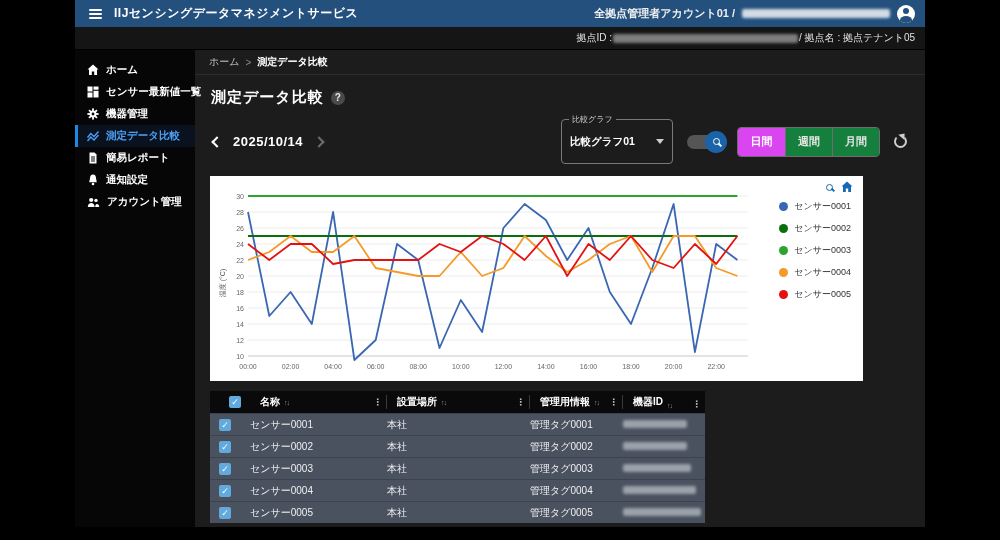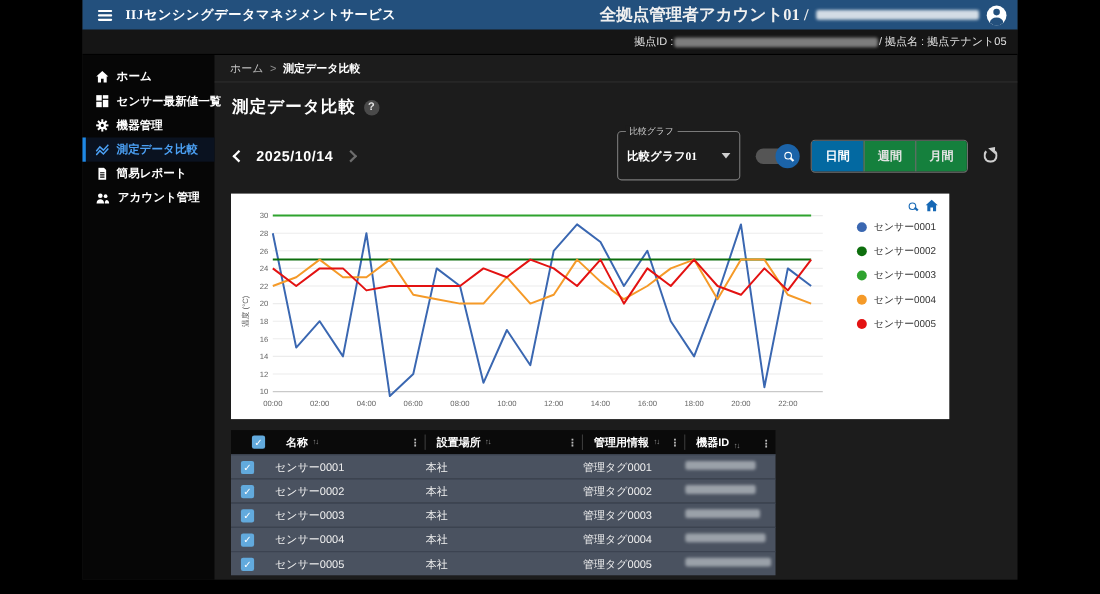--- a/index.html
+++ b/index.html
@@ -4,26 +4,26 @@
 <style>
   * { margin:0; padding:0; box-sizing:border-box; }
   html,body { background:#000; }
   body { font-family:"Liberation Sans","DejaVu Sans",sans-serif; }
   .stage { position:relative; width:1000px; height:540px; background:#000; overflow:hidden; }
   .app { position:absolute; left:75px; top:0; width:850px; height:527px;
          background:#1c1c1c; display:flex; flex-direction:column; }
 
   
   .topbar { height:27px; background:#23507d; display:flex; align-items:center;
-            padding:0 10px 0 14px; gap:12px; flex:none;font-family:Liberation Serif, serif; }
+            padding:0 10px 0 14px; gap:12px; flex:none; }
   .burger { display:flex; flex-direction:column; gap:2px; cursor:pointer; }
   .burger i { display:block; width:13px; height:2px; background:#fff; border-radius:1px; }
   .app-title { color:#fff; font-size:12px; font-weight:bold; letter-spacing:.5px; }
   .top-right { margin-left:auto; display:flex; align-items:center; gap:7px; }
-  .account-label { color:#f0f0f0; font-size:15px; font-weight:bold; }
+  .account-label { color:#f0f0f0; font-size:11px; font-weight:bold; }
   .redacted { display:inline-block; border-radius:2px; filter:blur(1.6px); }
   .redacted.email { width:148px; height:9px; background:rgba(255,255,255,.8); }
   .avatar { width:18px; height:18px; border-radius:50%; background:#fff; position:relative; overflow:hidden; }
   .avatar::before { content:""; position:absolute; left:6px; top:3.5px; width:6px; height:6px;
                     border-radius:50%; background:#23507d; }
   .avatar::after  { content:""; position:absolute; left:3px; top:11px; width:12px; height:8px;
                     border-radius:50% 50% 0 0; background:#23507d; }
 
   
   .subbar { height:23px; background:#151515; display:flex; align-items:center;
@@ -54,38 +54,38 @@
 
   
   .controls { display:flex; align-items:center; margin:12px 18px 12px 18px; flex:none; }
   .date-nav { display:flex; align-items:center; gap:12px; }
   .chev { width:8px; height:8px; border-left:2px solid #fff; border-bottom:2px solid #fff; cursor:pointer; }
   .chev.prev { transform:rotate(45deg); }
   .chev.next { transform:rotate(-135deg); border-color:#6d6d6d; }
   .date-label { color:#fff; font-size:13px; font-weight:bold; letter-spacing:.5px; }
   .ctrl-right { margin-left:auto; display:flex; align-items:center; gap:14px; }
   .select-box { position:relative; width:112px; height:45px; border:1px solid #7a7a7a; border-radius:4px;
-                display:flex; align-items:center; padding:0 8px; cursor:pointer;font-family:Liberation Serif, serif; }
+                display:flex; align-items:center; padding:0 8px; cursor:pointer; }
   .select-box .float-label { position:absolute; top:-6px; left:7px; background:#1c1c1c; padding:0 3px;
                              font-size:8px; color:#cfcfcf; }
   .select-value { color:#fff; font-size:10.5px; font-weight:bold; }
   .caret { margin-left:auto; width:0; height:0; border-left:4px solid transparent;
            border-right:4px solid transparent; border-top:5px solid #cfcfcf; }
   .toggle { position:relative; width:36px; height:14px; background:#555; border-radius:7px; cursor:pointer; }
   .toggle .thumb { position:absolute; right:-4px; top:-4px; width:22px; height:22px; border-radius:50%;
                    background:#1b63a8; display:flex; align-items:center; justify-content:center; }
   .mag { position:relative; width:7px; height:7px; border:1.6px solid #fff; border-radius:50%; }
   .mag::after { content:""; position:absolute; width:4px; height:1.8px; background:#fff;
                 right:-3.4px; bottom:-1.6px; transform:rotate(45deg); }
   .segmented { display:flex; border:1px solid #6e6e6e; border-radius:4px; overflow:hidden; }
   .seg-btn { width:47px; height:28px; display:flex; align-items:center; justify-content:center;
              color:#e4e4e4; font-size:11px; font-weight:bold; background:#15803d;
              border-left:1px solid #6e6e6e; cursor:pointer; }
   .seg-btn:first-child { border-left:none; }
-  .seg-btn.on { background:#0369a1; color:#fff; }
+  .seg-btn.on { background:#d946ef; color:#fff; }
   .refresh { position:relative; width:13px; height:13px; border:2px solid #cfcfcf; border-radius:50%;
              border-top-color:transparent; cursor:pointer; }
   .refresh::after { content:""; position:absolute; top:-4px; right:-1.5px; width:0; height:0;
                     border-left:4px solid transparent; border-right:4px solid transparent;
                     border-bottom:5px solid #cfcfcf; transform:rotate(40deg); }
 
   
   .chart-panel { margin-left:15px; width:653px; height:205px; background:#fff;
                  position:relative; flex:none; }
   .chart-tools { position:absolute; top:5px; right:10px; display:flex; align-items:center; gap:8px; }
@@ -189,20 +189,27 @@
               <path fill="currentColor" d="M2.5 0.5 H7.5 L9.5 2.5 V11.5 H2.5 Z"></path>
               <g stroke="#060606" stroke-width="1">
                 <line x1="4" y1="5" x2="8" y2="5"></line>
                 <line x1="4" y1="7" x2="8" y2="7"></line>
                 <line x1="4" y1="9" x2="8" y2="9"></line>
               </g>
             </svg>
           <span>簡易レポート</span>
         </div>
         <div class="side-item">
+          <svg width="12" height="12" viewBox="0 0 12 12">
+              <path fill="currentColor" d="M6 0.5 C4 0.5 3 2 3 4.2 L2.2 8.3 H9.8 L9 4.2 C9 2 8 0.5 6 0.5 Z"></path>
+              <circle cx="6" cy="10" r="1.3" fill="currentColor"></circle>
+            </svg>
+          <span>通知設定</span>
+        </div>
+        <div class="side-item">
           <svg width="13" height="12" viewBox="0 0 13 12">
               <g fill="currentColor">
                 <circle cx="4.2" cy="4" r="2.1"></circle>
                 <circle cx="9" cy="4.4" r="1.7"></circle>
                 <path d="M0.8 11 C0.8 8.3 2.4 7.1 4.2 7.1 C6 7.1 7.6 8.3 7.6 11 Z"></path>
                 <path d="M8.2 11 C8.2 9 9 7.9 9.9 7.9 C11.2 7.9 12.2 9 12.2 11 Z"></path>
               </g>
             </svg>
           <span>アカウント管理</span>
         </div>

